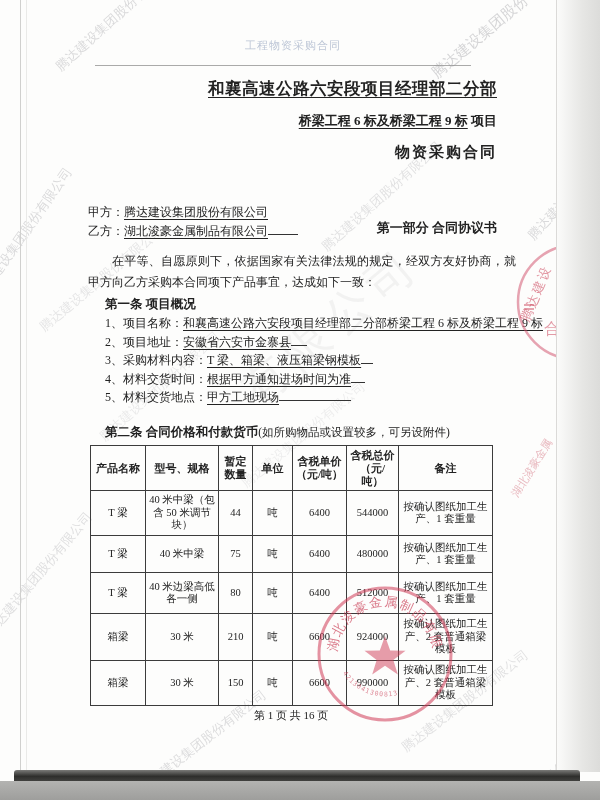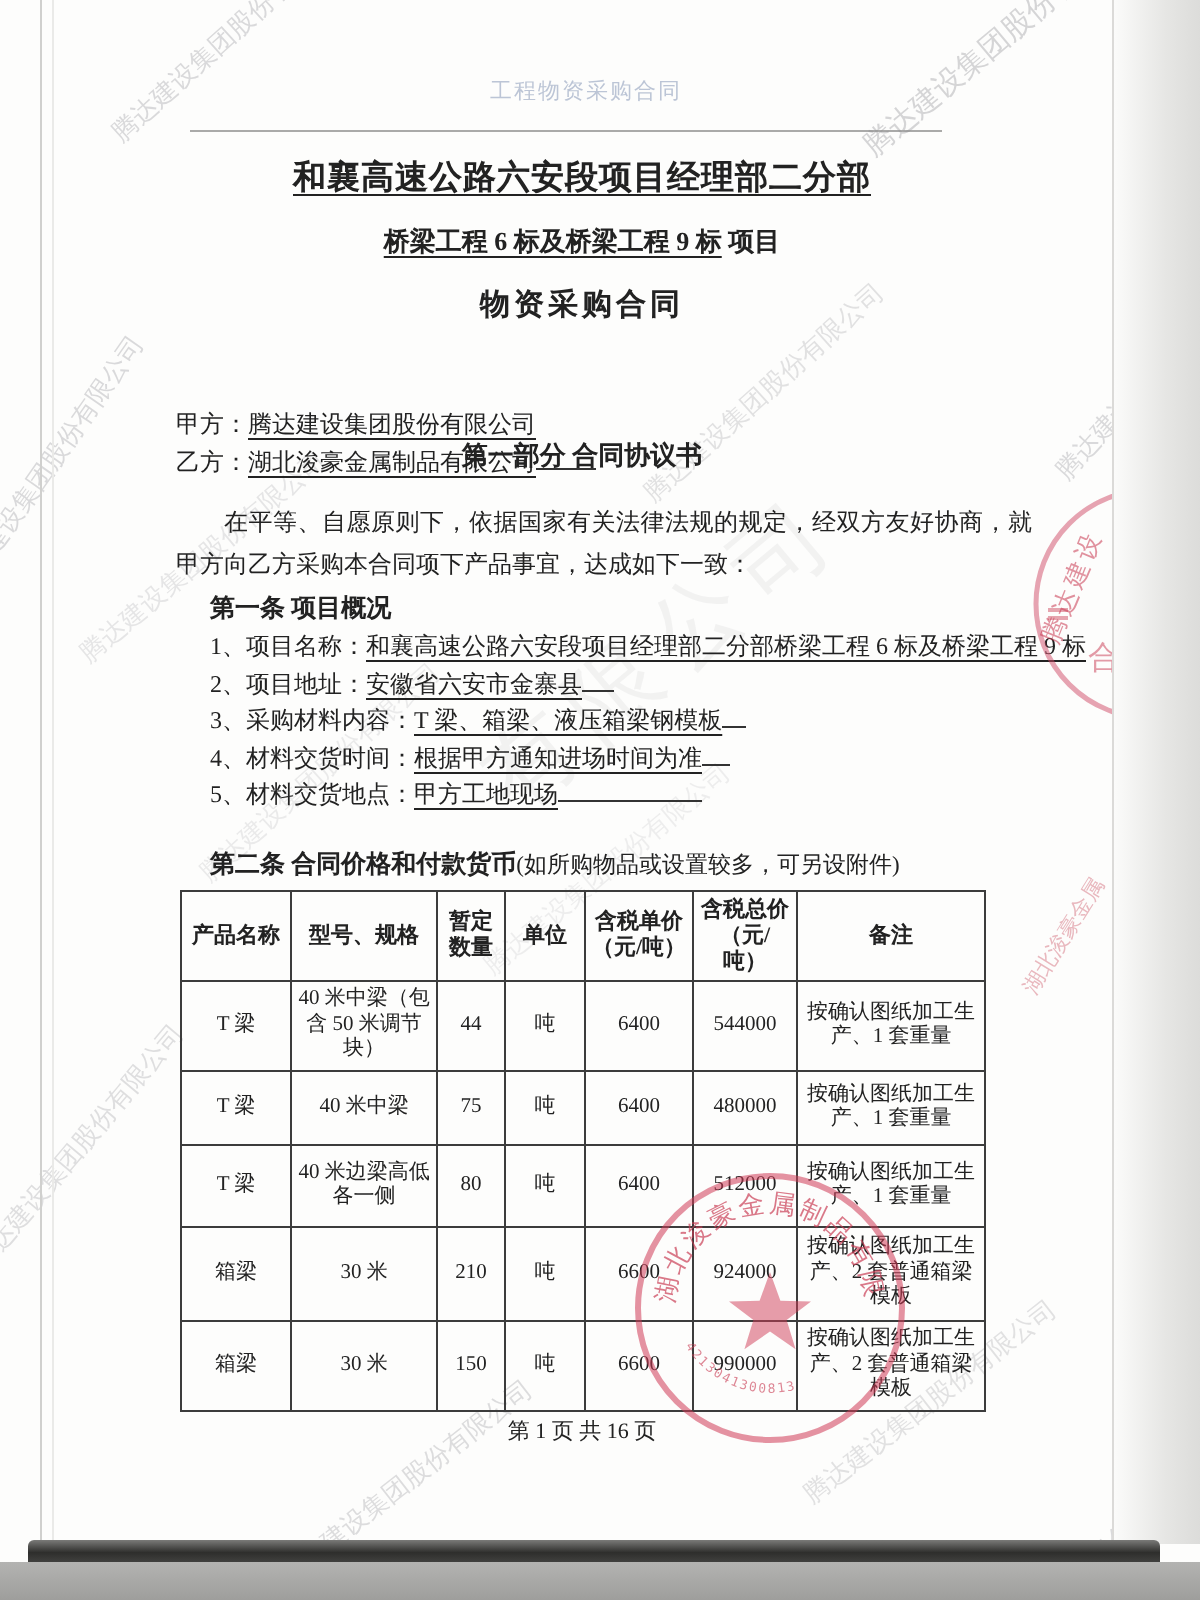--- a/index.html
+++ b/index.html
@@ -19,21 +19,21 @@
   .wm9{left:136px;top:782px;transform:rotate(-38deg);opacity:.28;}
   .wm10{left:398px;top:742px;transform:rotate(-38deg);opacity:.24;}
   .wm11{left:512px;top:800px;transform:rotate(-42deg);opacity:.30;}
   .wm12{left:238px;top:478px;transform:rotate(-40deg);opacity:.13;}
   .wm-large{left:228px;top:372px;transform:rotate(-40deg);font-size:46px;letter-spacing:8px;opacity:.09;}
 
   
   .content{position:absolute;inset:0;z-index:2;color:#222;}
   .faint-header{position:absolute;left:228px;top:38px;width:130px;text-align:center;font-size:11px;letter-spacing:1px;color:#9aa8c2;opacity:.65;}
   .topline{position:absolute;left:95px;top:65px;width:376px;height:1px;background:#8d8d8d;opacity:.75;}
-  .tblock{position:absolute;left:85px;width:412px;text-align:center;font-weight:bold;font-family:Liberation Serif, serif;}
+  .tblock{position:absolute;left:85px;width:412px;text-align:right;font-weight:bold;font-family:Liberation Serif, serif;}
   .t1{top:78px;font-size:16.5px;letter-spacing:.5px;}
   .t1 span{text-decoration:underline;text-underline-offset:3px;}
   .t2{top:112px;font-size:13px;}
   .t2 .u{text-decoration:underline;text-underline-offset:3px;}
   .t3{top:143px;font-size:15px;letter-spacing:2px;}
   .t4{top:171px;font-size:13px;margin-top:48px;}
   .parties{position:absolute;left:88px;top:203px;font-size:12px;line-height:19px;}
   .uline{text-decoration:underline;text-underline-offset:3px;}
   .tail{display:inline-block;border-bottom:1px solid #333;height:12px;}
   .intro{position:absolute;left:88px;top:251px;width:428px;font-size:12px;line-height:20.5px;text-indent:2em;text-align:justify;}

